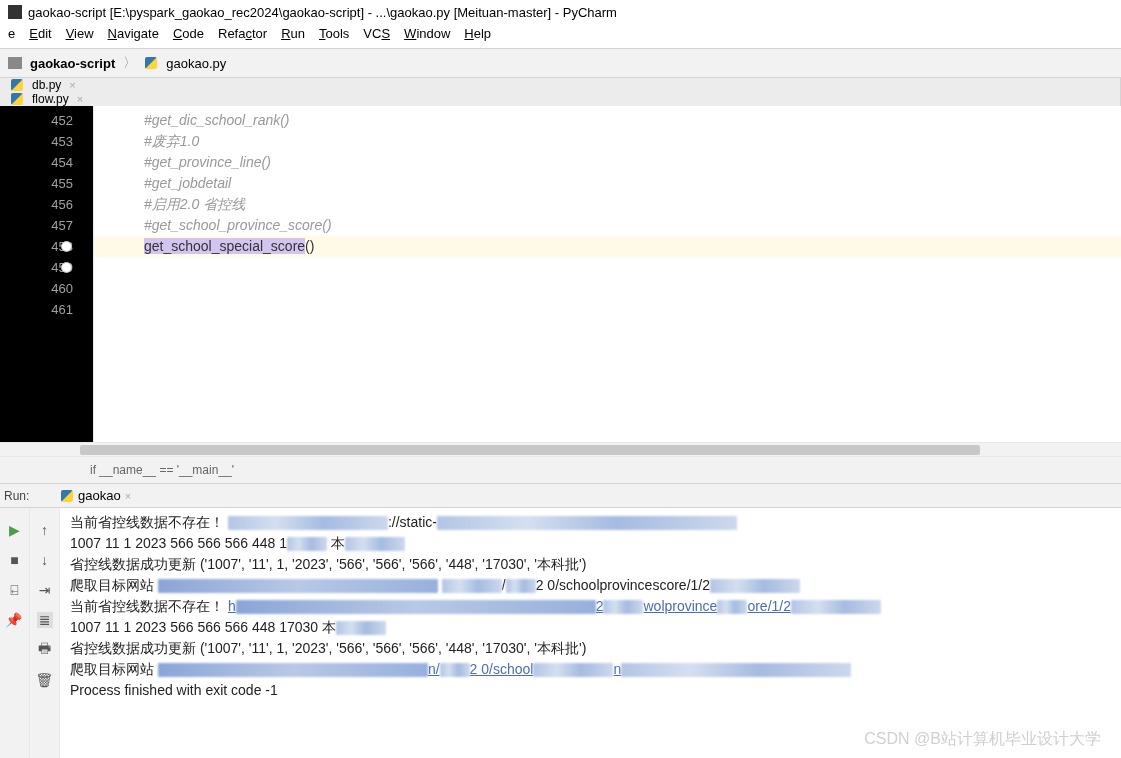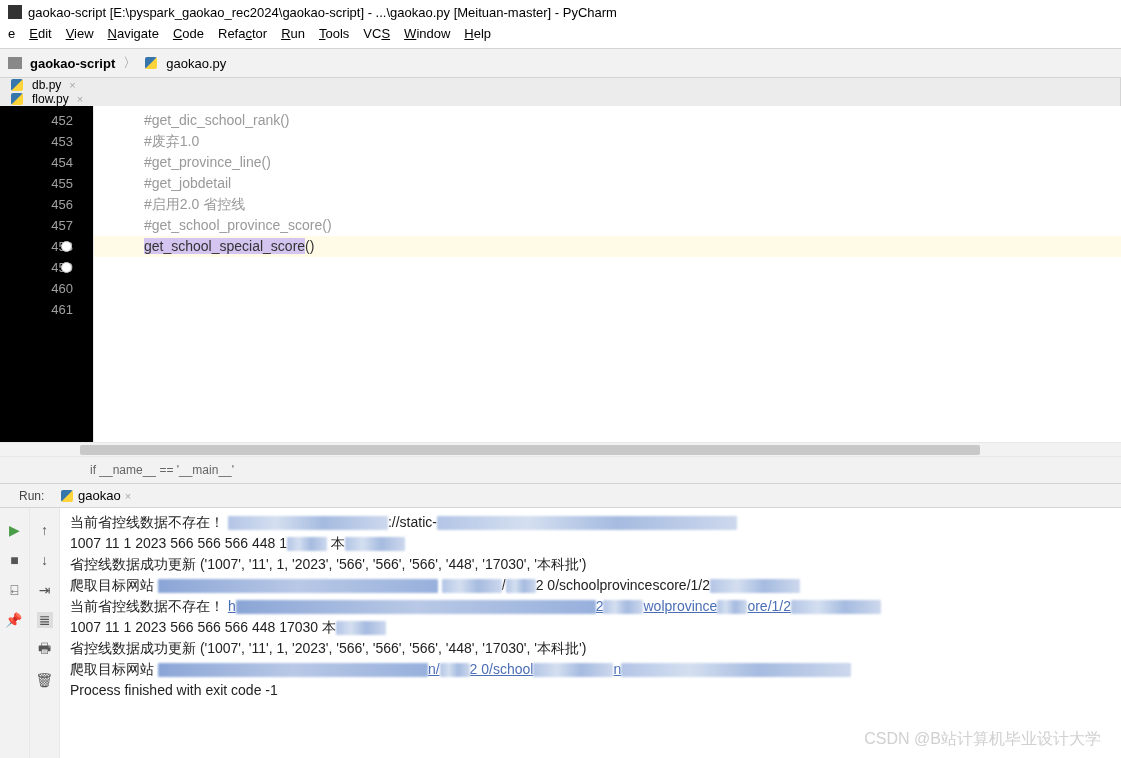--- a/index.html
+++ b/index.html
@@ -17,38 +17,38 @@
 .tabs-bar { height: 28px; background: #f2f2f2; border-bottom: 1px solid #d4d4d4; display: flex; flex-direction: column; }
 .tab { height: 28px; padding: 0 10px; display: flex; align-items: center; border-right: 1px solid #d4d4d4; background: #ececec; font-size: 12px; cursor: pointer; gap: 4px; }
 .tab.active { background: #fff; border-bottom: 2px solid #fff; margin-bottom: -1px; }
 .tab-close { color: #aaa; margin-left: 4px; font-size: 11px; }
 .editor-area { display: flex; height: 336px; background: #fff; position: relative; }
 .gutter { width: 94px; background: #000000; border-right: 1px solid #e8e8e8; text-align: right; padding-right: 20px; color: #a0a0a0; font-family: "Consolas", monospace; font-size: 13px; line-height: 21px; padding-top: 4px; position: relative; }
 .gutter-line { height: 21px; position: relative; }
 .indicator { position: absolute; right: 1px; width: 11px; height: 11px; border: 1px solid #bfbfbf; border-radius: 50%; background: #fff; top: 5px; }
 .code-area { flex: 1; font-family: "Consolas", "Courier New", monospace; font-size: 14px; line-height: 21px; padding-top: 4px; overflow: hidden; }
 .code-line { height: 21px; white-space: pre; padding-left: 50px; }
-.comment { color: #999; }
+.comment { color: #999; font-style: italic; }
 .highlight-line { background: #fffbe6; }
 .func-call { color: #333; }
 .func-call .hl { background: #d4c4f0; }
 .hscroll { height: 14px; background: #f2f2f2; border-top: 1px solid #e8e8e8; position: relative; }
 .hscroll-thumb { position: absolute; left: 80px; width: 900px; height: 10px; background: #c8c8c8; top: 2px; border-radius: 2px; }
 .breadcrumb-bottom { height: 28px; background: #f2f2f2; border-top: 1px solid #e8e8e8; border-bottom: 1px solid #d4d4d4; padding-left: 90px; font-size: 12px; color: #666; display: flex; align-items: center; }
 .run-body { display: flex; height: 256px; }
 .run-left { width: 30px; background: #f2f2f2; border-right: 1px solid #e8e8e8; display: flex; flex-direction: column; align-items: center; gap: 14px; padding-top: 14px; }
 .run-mid { width: 30px; background: #f2f2f2; border-right: 1px solid #e8e8e8; display: flex; flex-direction: column; align-items: center; gap: 14px; padding-top: 14px; }
 .tool-icon { width: 16px; height: 16px; display: flex; align-items: center; justify-content: center; font-size: 14px; color: #555; cursor: pointer; }
 .play-icon { color: #4a9e4a; }
 .console-output { flex: 1; font-family: "Consolas", "SimSun", monospace; font-size: 14px; line-height: 21px; padding: 4px 10px; overflow: hidden; color: #222; position: relative; }
 .console-line { white-space: nowrap; }
 .link-txt { color: #4a6db5; text-decoration: underline; }
 .blur-block { display: inline-block; background: linear-gradient(90deg, #b3c5e6 0%, #d4dff0 30%, #a5bbe0 60%, #cdd8ed 100%); height: 14px; vertical-align: middle; border-radius: 1px; filter: blur(1px); }
 .watermark { position: absolute; right: 20px; bottom: 8px; color: #d0d0d0; font-size: 16px; pointer-events: none; }
-.run-label { position: absolute; left: 19px; font-size: 12px; color: #444; }
+.run-label { position: absolute; left: 4px; font-size: 12px; color: #444; }
 .run-header-row { position: relative; height: 24px; background: #f2f2f2; border-bottom: 1px solid #d4d4d4; display: flex; align-items: center; }
 </style>
 </head>
 <body>
 
 <div class="title-bar">
   <span class="title-icon"></span>
   <span>gaokao-script [E:\pyspark_gaokao_rec2024\gaokao-script] - ...\gaokao.py [Meituan-master] - PyCharm</span>
 </div>
 

